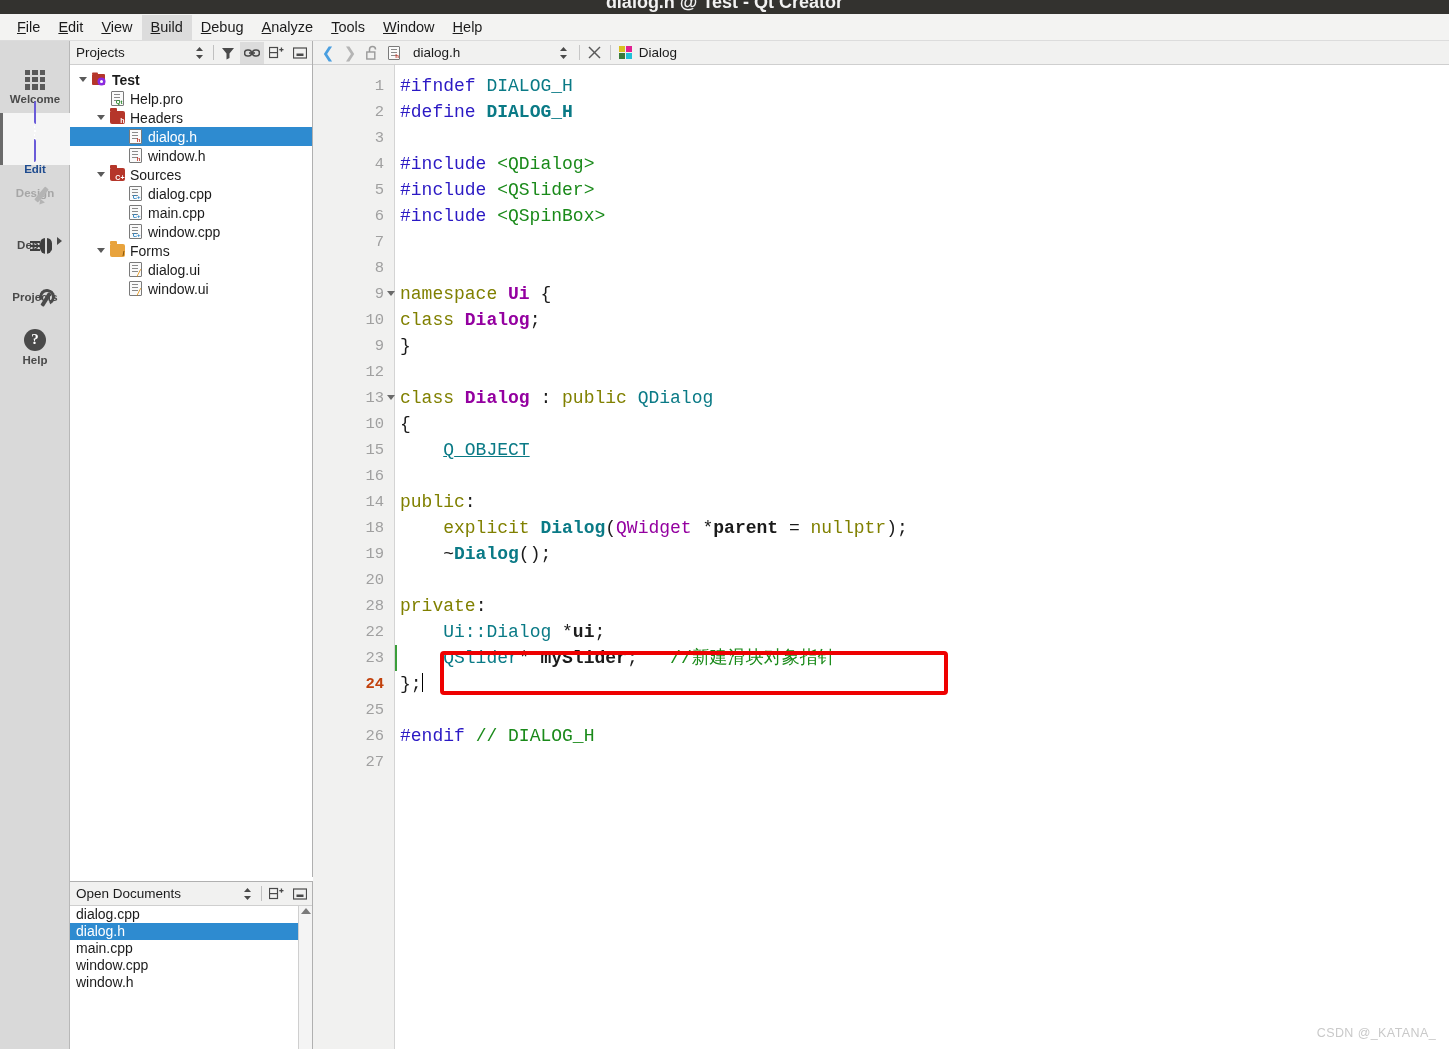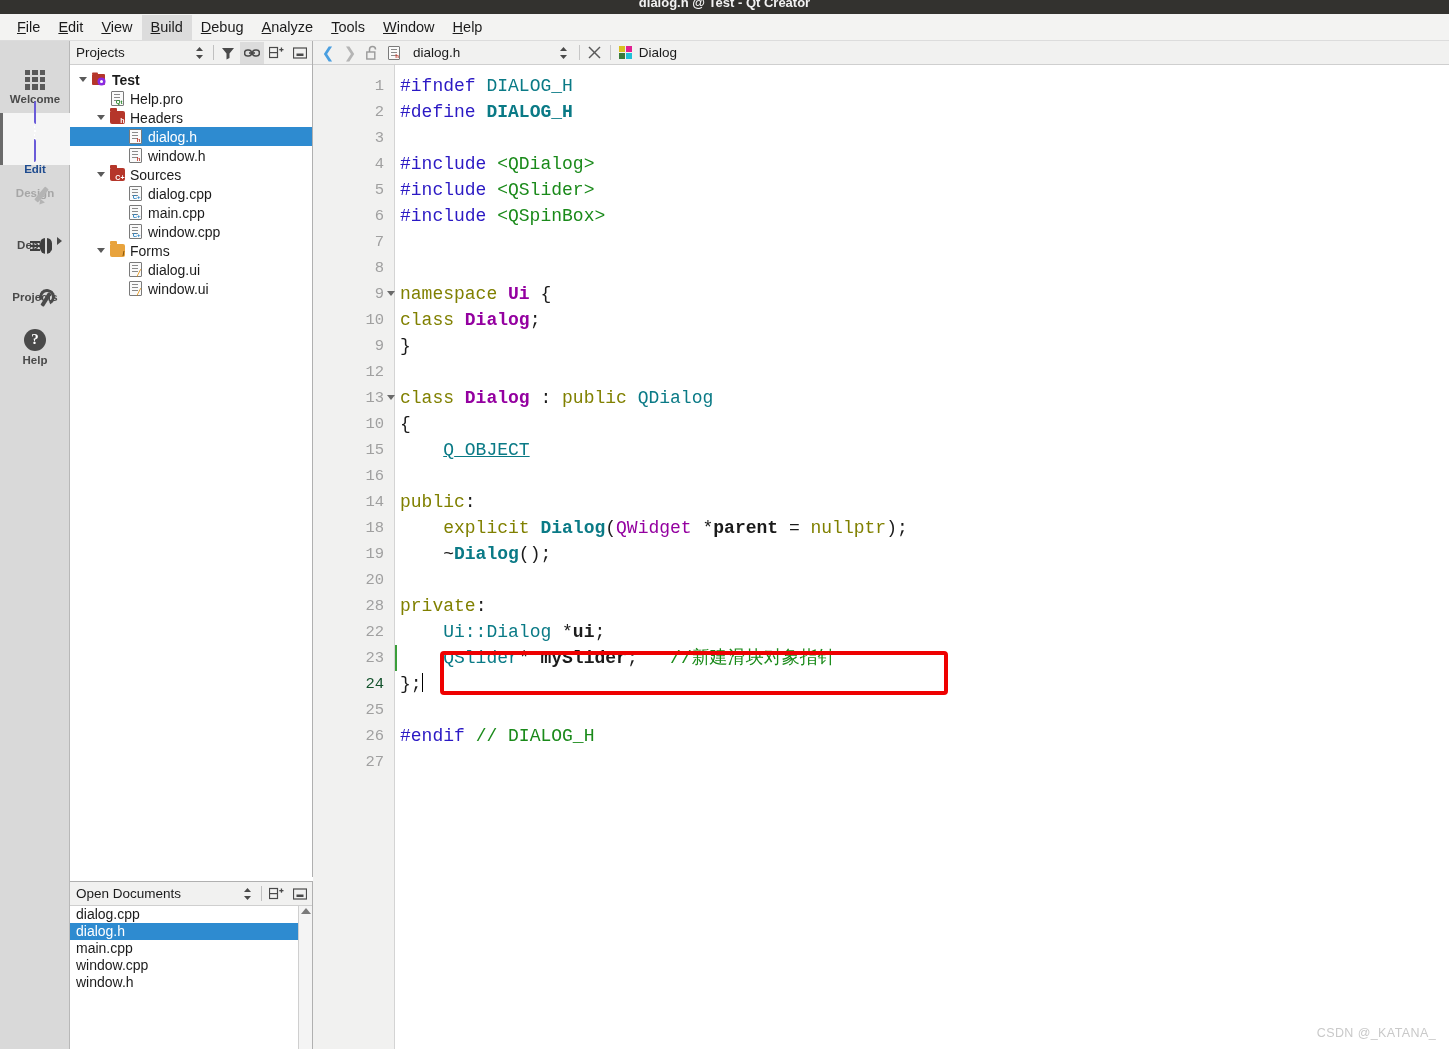--- a/index.html
+++ b/index.html
@@ -8,21 +8,21 @@
     font-family: "Liberation Sans", sans-serif;
     background: #ffffff;
     overflow: hidden;
   }
   #app { position: relative; width: 1449px; height: 1049px; }
 
   
   .titlebar {
     position: absolute; left: 0; top: 0; width: 1449px; height: 14px;
     background: #33322f; color: #f2f2f2;
-    font-size: 13px; font-weight: bold;
+    font-size: 18px; font-weight: bold;
     text-align: center; line-height: 11px;
     overflow: hidden; white-space: nowrap;
   }
   .titlebar span { position: relative; top: -3px; }
 
   
   .menubar {
     position: absolute; left: 0; top: 14px; width: 1449px; height: 27px;
     background: #f3f3f2; border-bottom: 1px solid #dcdcdc;
     display: flex; align-items: center; padding-left: 8px;
@@ -157,21 +157,21 @@
   .chev-l { color:#4a9fe0; }
   .chev-r { color:#b5b5b5; }
 
   .code-area { position:relative; height:984px; background:#ffffff; display:flex; }
   .gutter {
     width:82px; flex:none; background:#f1f1f0; border-right:1px solid #d4d4d4;
     font-family:"Liberation Mono", monospace; font-size:15.5px; color:#a0a0a0;
     padding-top:8px; position:relative;
   }
   .gline { height:26px; line-height:26px; text-align:right; padding-right:10px; position:relative; }
-  .gline.cur { color:#14532d; font-weight:normal; }
+  .gline.cur { color:#c2410c; font-weight:bold; }
   .gline .fold-mark {
     position:absolute; right:-1px; top:10px; width:0;height:0;
     border-left:4px solid transparent;border-right:4px solid transparent;border-top:5px solid #6a6a6a;
   }
   .gline .changebar { position:absolute; right:-3px; top:0; width:2px; height:26px; background:#3a9e3a; }
 
   .code {
     flex:1; padding-top:8px; padding-left:5px;
     font-family:"Liberation Mono", monospace; font-size:18px;
     white-space:pre; position:relative;

